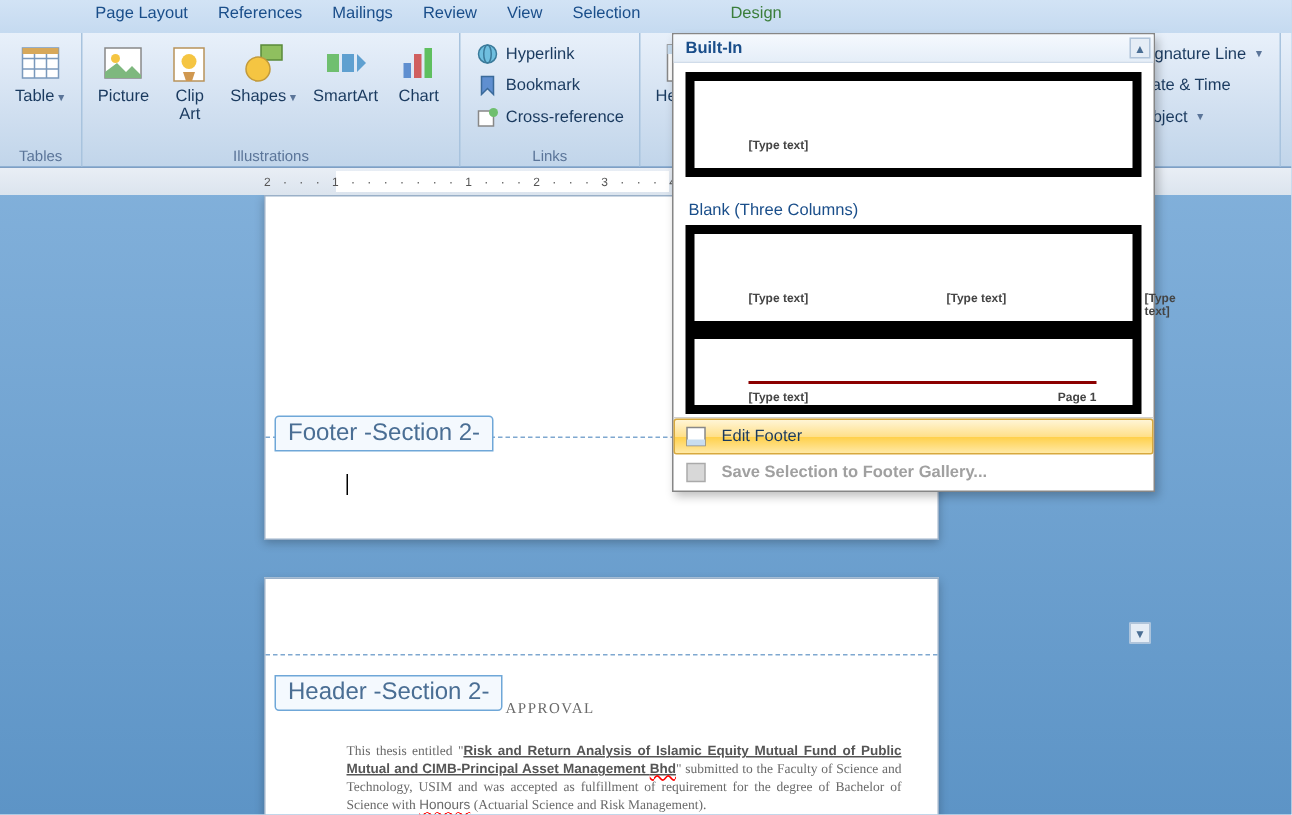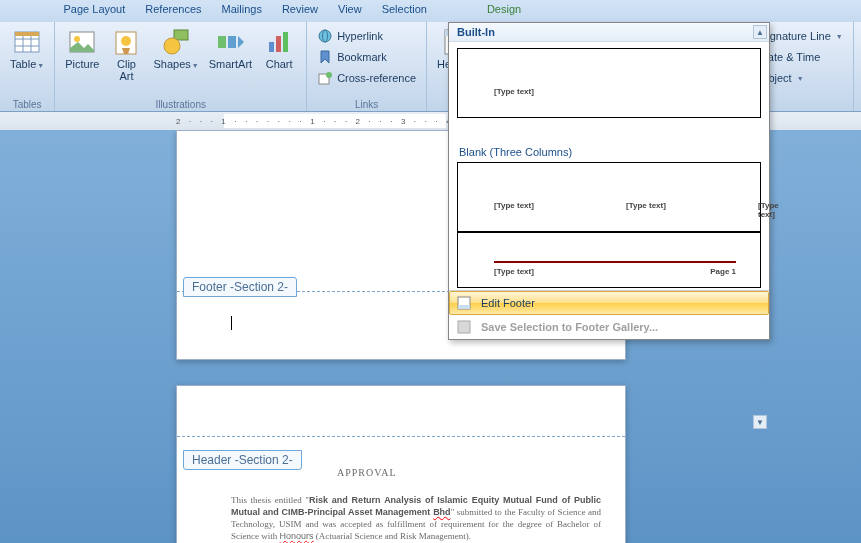--- a/index.html
+++ b/index.html
@@ -18,31 +18,31 @@
 .small-btn { display: flex; align-items: center; gap: 4px; font-size: 11px; color: #1a3a5f; padding: 2px 4px; cursor: pointer; white-space: nowrap; }
 .small-btn .sico { width: 16px; height: 16px; display: flex; align-items: center; justify-content: center; }
 .dd-arrow { font-size: 7px; color: #5b7599; margin-left: 1px; }
 .stack { display: flex; flex-direction: column; gap: 1px; padding-top: 2px; }
 .ruler { height: 18px; background: linear-gradient(#e9eef5,#dbe4ee); display: flex; align-items: center; font-size: 8px; color: #555; padding-left: 176px; position: relative; }
 .ruler .wh { position: absolute; left: 224px; width: 222px; height: 14px; background: #fff; top: 2px; }
 .doc-area { position: absolute; top: 130px; left: 0; right: 0; bottom: 0; overflow: hidden; }
 .page { position: absolute; background: #fff; box-shadow: 0 2px 6px rgba(0,0,0,0.25); border: 1px solid #9ab0c8; }
 .page1 { left: 176px; top: 0; width: 450px; height: 230px; }
 .page2 { left: 176px; top: 255px; width: 450px; height: 180px; }
-.section-tab { position: absolute; border: 1px solid #6fa7d8; border-radius: 3px 3px 0 0; background: #f4f9fe; font-size: 12px; color: #4a6e94; padding: 2px 8px; }
+.section-tab { position: absolute; border: 1px solid #6fa7d8; border-radius: 3px 3px 0 0; background: #f4f9fe; font-size: 16px; color: #4a6e94; padding: 2px 8px; }
 .dashed { border-top: 1px dashed #7fa8d0; position: absolute; left: 0; right: 0; }
 .cursor-line { position: absolute; width: 1px; height: 14px; background: #000; }
 .doc-text { position: absolute; font-size: 9px; color: #6a6a6a; font-family: "Times New Roman", serif; line-height: 1.35; }
-.doc-text b { color: #555; }
+.doc-text b { color: #555; text-decoration: underline; }
 .redw { text-decoration: underline wavy red; }
 .gallery { position: absolute; left: 448px; top: 22px; width: 322px; background: #fff; border: 1px solid #868686; box-shadow: 2px 3px 6px rgba(0,0,0,0.25); z-index: 10; }
 .gallery-hd { background: linear-gradient(#f5f9fe,#e5eef8); font-size: 11px; font-weight: bold; color: #1a4e8a; padding: 3px 8px; border-bottom: 1px solid #d0dcea; }
 .gallery-body { padding: 6px 8px 2px; }
 .gallery-item-title { font-size: 11px; color: #1a4e8a; margin: 4px 0 4px 2px; }
-.gallery-preview { border: 1px solid #000000; background: #fff; height: 70px; position: relative; }
+.gallery-preview { border: 6px solid #000000; background: #fff; height: 70px; position: relative; }
 .gallery-preview .pt { position: absolute; font-size: 8px; color: #444; font-weight: bold; }
 .gallery-menu { border-top: 1px solid #d0d0d0; }
 .menu-item { display: flex; align-items: center; gap: 8px; padding: 4px 8px 4px 6px; font-size: 11px; color: #1a3a5f; cursor: pointer; }
 .menu-item .mico { width: 18px; height: 16px; display: flex; align-items: center; justify-content: center; }
 .menu-item.hover { background: linear-gradient(#fff5d6,#ffe08a 50%,#ffcf47 50%,#ffe9a6); border: 1px solid #d8a93e; border-radius: 2px; padding: 3px 7px 3px 5px; }
 .menu-item.disabled { color: #a0a0a0; cursor: default; font-weight: bold; }
 .scroll-arrow { position: absolute; right: 2px; width: 14px; height: 14px; background: #e5edf6; border: 1px solid #b0c4da; font-size: 8px; display: flex; align-items: center; justify-content: center; color: #4a6e94; }
 .hr-red { border-top: 2px solid #8b0000; position: absolute; }
 </style>
 </head>
@@ -321,21 +321,21 @@
   </div>
 </div>
 
 <div class="gallery">
   <div class="gallery-hd">Built-In</div>
   <div class="scroll-arrow" style="top:2px">▲</div>
   <div class="gallery-body">
     <div class="gallery-preview">
       <div class="pt" style="left:36px;top:38px">[Type text]</div>
     </div>
-    <div class="gallery-item-title" style="margin-top:28px">Blank (Three Columns)</div>
+    <div class="gallery-item-title" style="margin-top:16px">Blank (Three Columns)</div>
     <div class="gallery-preview">
       <div class="pt" style="left:36px;top:38px">[Type text]</div>
       <div class="pt" style="left:168px;top:38px">[Type text]</div>
       <div class="pt" style="left:300px;top:38px">[Type text]</div>
     </div>
     <div class="gallery-preview" style="height:56px">
       <div class="hr-red" style="left:36px;right:24px;top:28px"></div>
       <div class="pt" style="left:36px;top:34px">[Type text]</div>
       <div class="pt" style="right:24px;top:34px">Page 1</div>
     </div>

